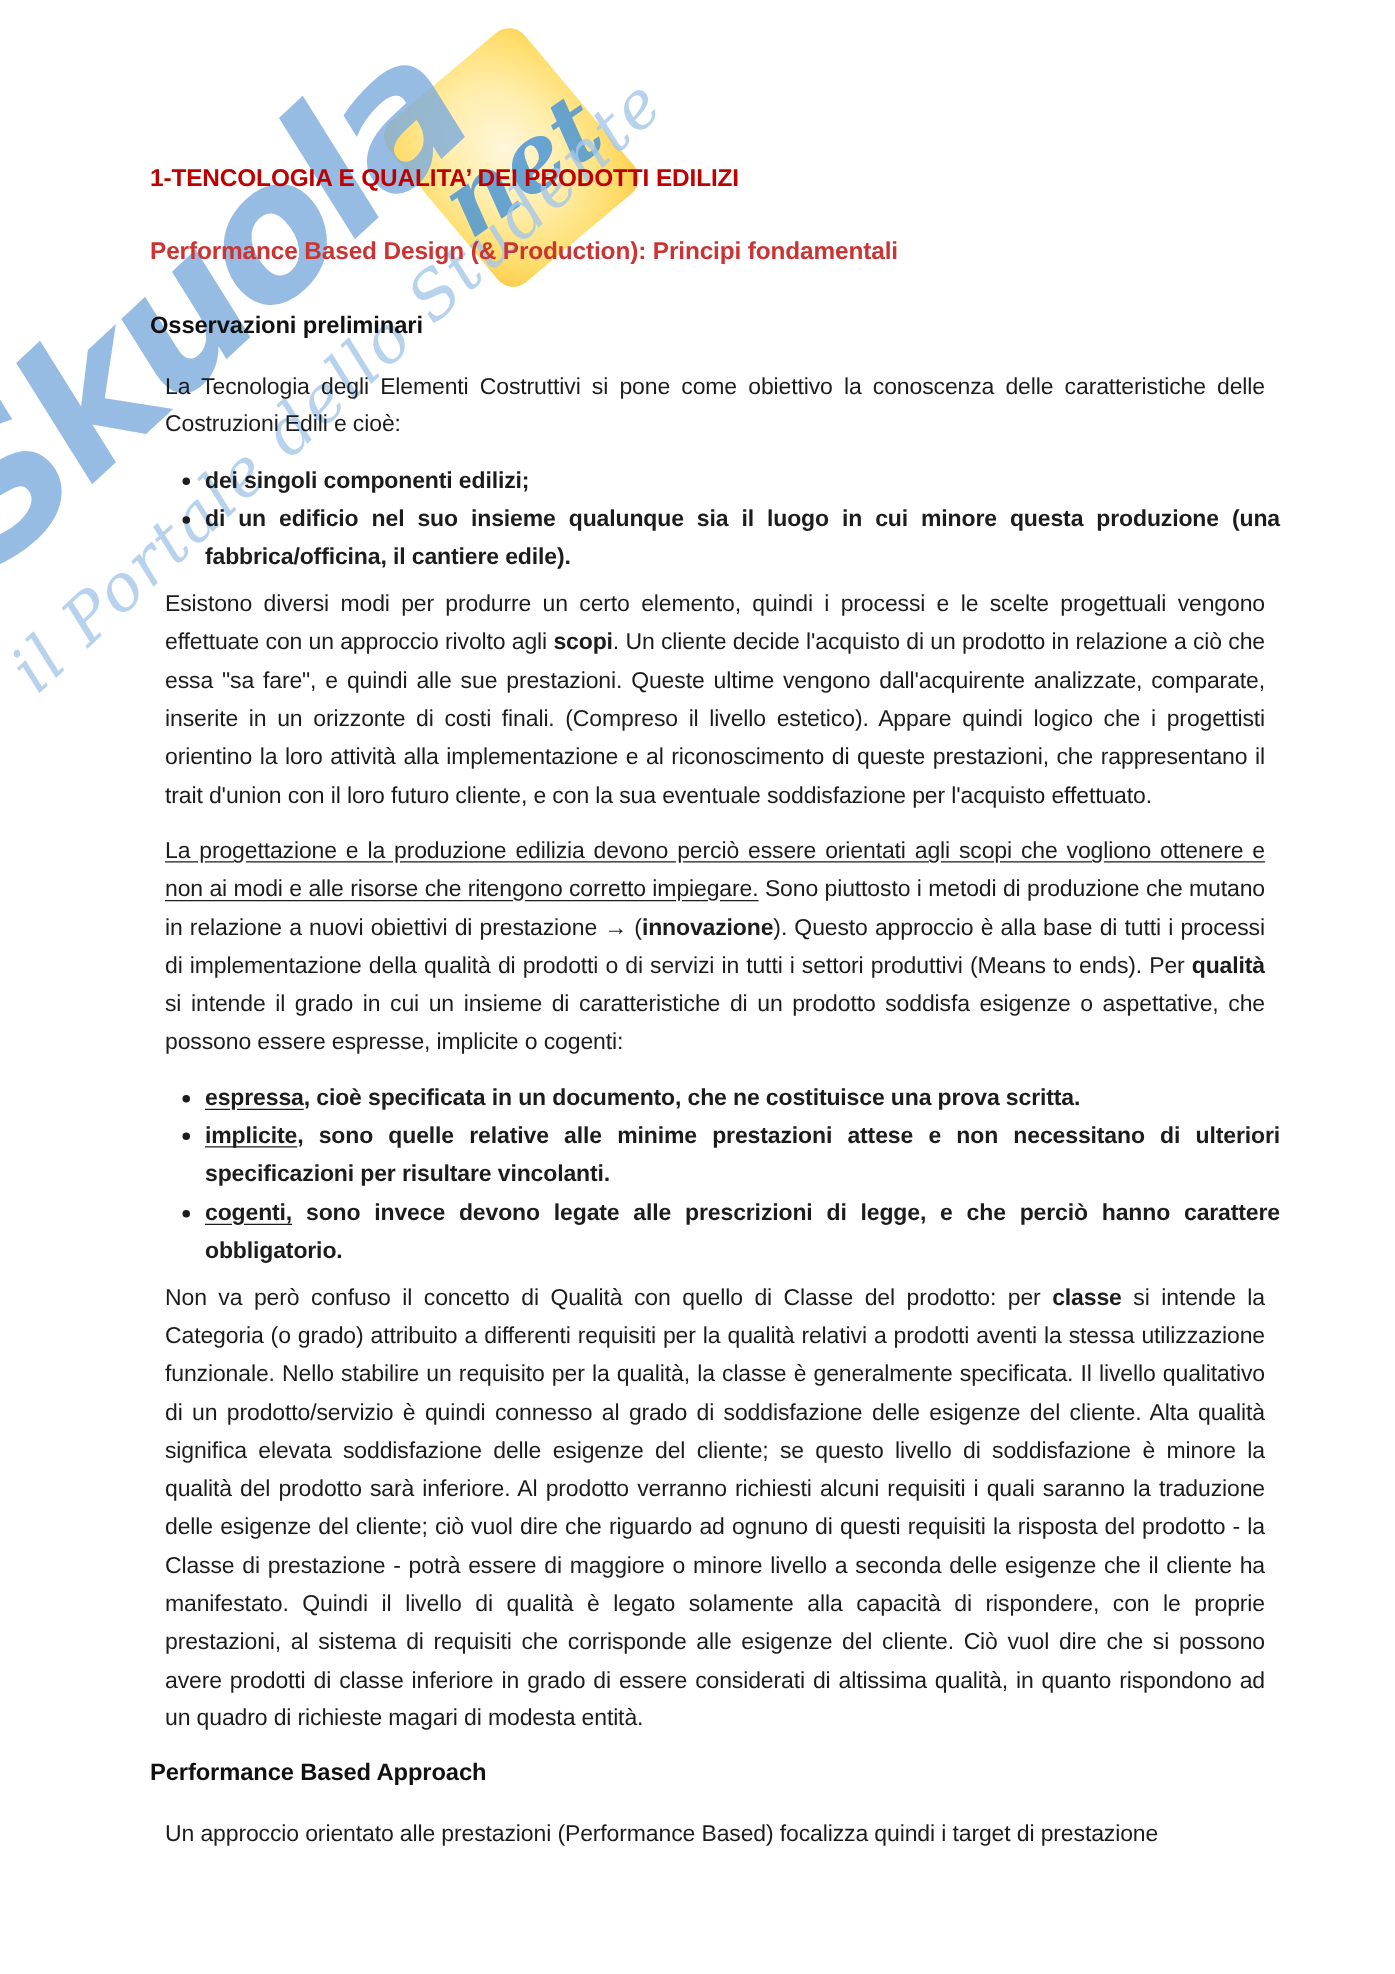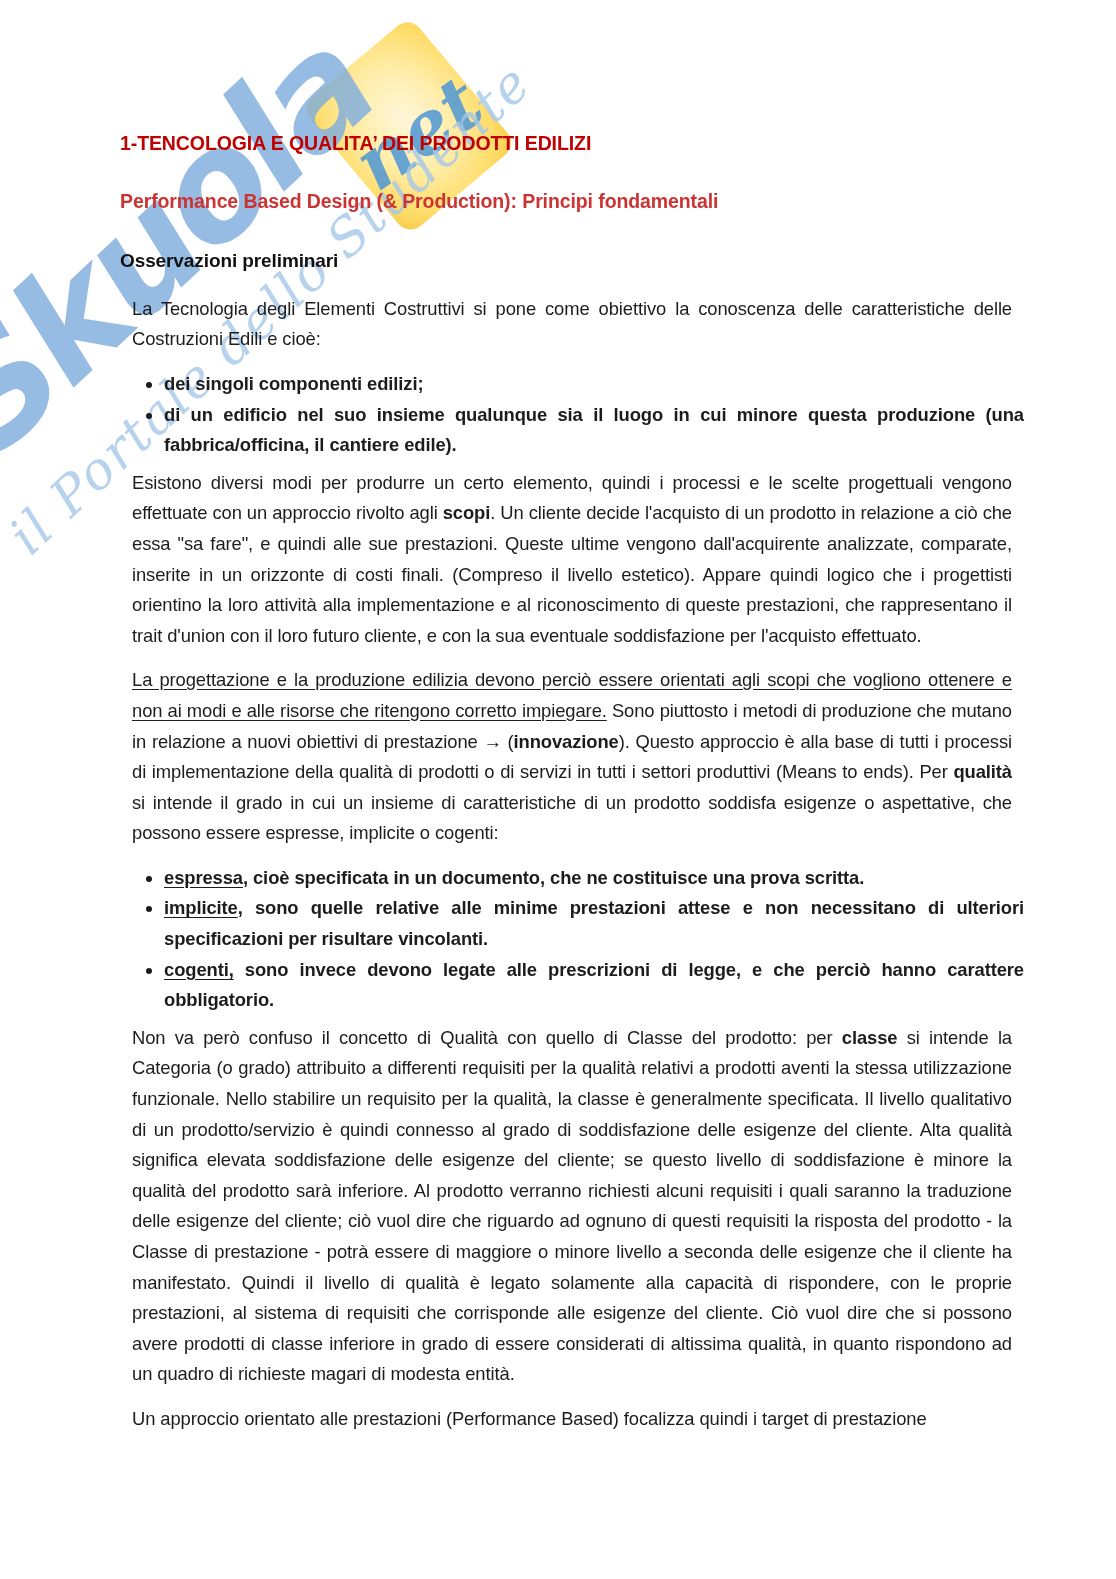--- a/index.html
+++ b/index.html
@@ -83,14 +83,15 @@
       <li><span>di un edificio nel suo insieme qualunque sia il luogo in cui minore questa produzione (una fabbrica/officina, il cantiere edile).</span></li>
     </ul>
   <p><span>Esistono diversi modi per produrre un certo elemento, quindi i processi e le scelte progettuali vengono effettuate con un approccio rivolto agli </span><span class="b">scopi</span><span>. Un cliente decide l'acquisto di un prodotto in relazione a ciò che essa "sa fare", e quindi alle sue prestazioni. Queste ultime vengono dall'acquirente analizzate, comparate, inserite in un orizzonte di costi finali. (Compreso il livello estetico). Appare quindi logico che i progettisti orientino la loro attività alla implementazione e al riconoscimento di queste prestazioni, che rappresentano il trait d'union con il loro futuro cliente, e con la sua eventuale soddisfazione per l'acquisto effettuato.</span></p>
   <p><span class="u">La progettazione e la produzione edilizia devono perciò essere orientati agli scopi che vogliono ottenere e non ai modi e alle risorse che ritengono corretto impiegare.</span><span> Sono piuttosto i metodi di produzione che mutano in relazione a nuovi obiettivi di prestazione </span><span class="b">→</span><span> (</span><span class="b">innovazione</span><span>). Questo approccio è alla base di tutti i processi di implementazione della qualità di prodotti o di servizi in tutti i settori produttivi (Means to ends). Per </span><span class="b">qualità</span><span> si intende il grado in cui un insieme di caratteristiche di un prodotto soddisfa esigenze o aspettative, che possono essere espresse, implicite o cogenti:</span></p>
   <ul>
       <li><span class="u">espressa</span><span>, cioè specificata in un documento, che ne costituisce una prova scritta.</span></li>
       <li><span class="u">implicite</span><span>, sono quelle relative alle minime prestazioni attese e non necessitano di ulteriori specificazioni per risultare vincolanti.</span></li>
       <li><span class="u">cogenti,</span><span> sono invece devono legate alle prescrizioni di legge, e che perciò hanno carattere obbligatorio.</span></li>
     </ul>
   <p><span>Non va però confuso il concetto di Qualità con quello di Classe del prodotto: per </span><span class="b">classe</span><span> si intende la Categoria (o grado) attribuito a differenti requisiti per la qualità relativi a prodotti aventi la stessa utilizzazione funzionale. Nello stabilire un requisito per la qualità, la classe è generalmente specificata. Il livello qualitativo di un prodotto/servizio è quindi connesso al grado di soddisfazione delle esigenze del cliente. Alta qualità significa elevata soddisfazione delle esigenze del cliente;  se questo livello di soddisfazione è minore la qualità del prodotto sarà inferiore. Al prodotto verranno richiesti alcuni requisiti i quali saranno la traduzione delle esigenze del cliente; ciò vuol dire che riguardo ad ognuno di questi requisiti la risposta del prodotto - la Classe di prestazione - potrà essere di maggiore o minore livello a seconda delle esigenze che il cliente ha manifestato. Quindi il livello di qualità è legato solamente alla capacità di rispondere, con le proprie prestazioni, al sistema di requisiti che corrisponde alle esigenze del cliente. Ciò vuol dire che si possono avere prodotti di classe inferiore in grado di essere considerati di altissima qualità, in quanto rispondono ad un quadro di richieste magari di modesta entità.</span></p>
+  <h3>Performance Based Approach</h3>
   <p><span>Un approccio orientato alle prestazioni (Performance Based) focalizza quindi i target di prestazione</span></p>
 </div>
 
 </body></html>

